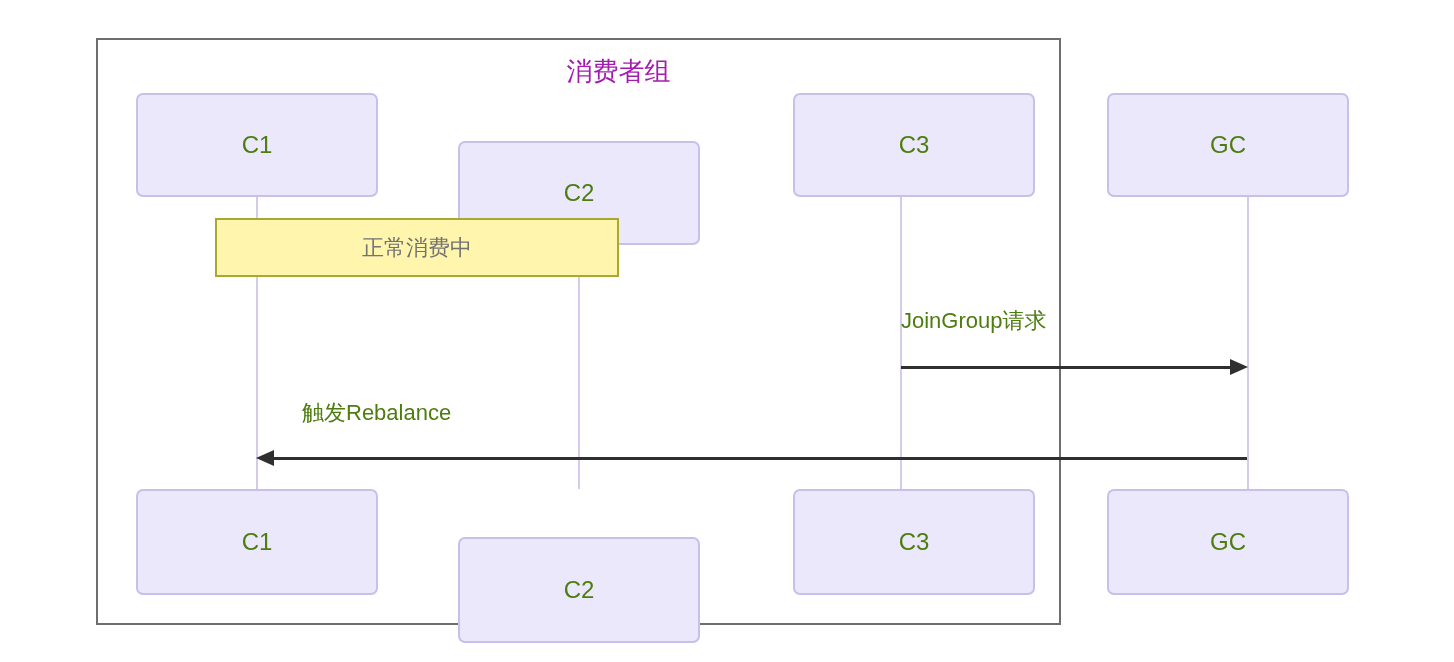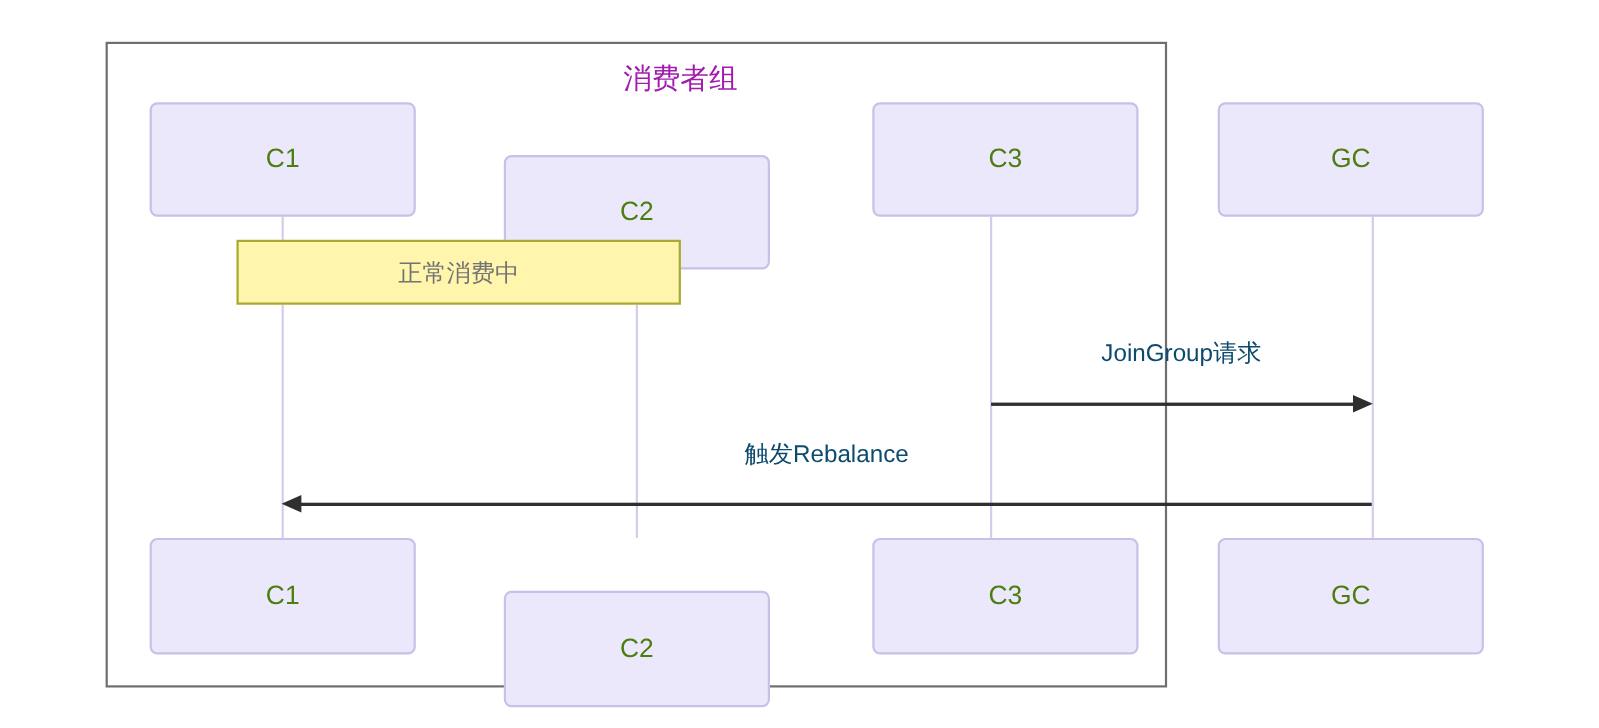--- a/index.html
+++ b/index.html
@@ -83,27 +83,26 @@
     display: flex;
     align-items: center;
     justify-content: center;
     font-size: 22px;
     color: #737373;
     z-index: 3;
   }
   
   .msg-label {
     position: absolute;
-    text-align: center;
     font-size: 22px;
-    color: #0c4a6e;
+    color: #4d7c0f;
     z-index: 2;
   }
   .msg1-label { left: 901px; top: 306px; width: 346px; }
-  .msg2-label { left: 256px; top: 398px; width: 991px; }
+  .msg2-label { left: 256px; top: 398px; width: 991px; padding-left: 46px; }
   .msg-line {
     position: absolute;
     height: 3px;
     background: #2f2f2f;
     z-index: 2;
   }
   .msg1-line { left: 901px;  top: 366px; width: 331px; }
   .msg2-line { left: 271px;  top: 457px; width: 976px; }
   .arrowhead {
     position: absolute;

